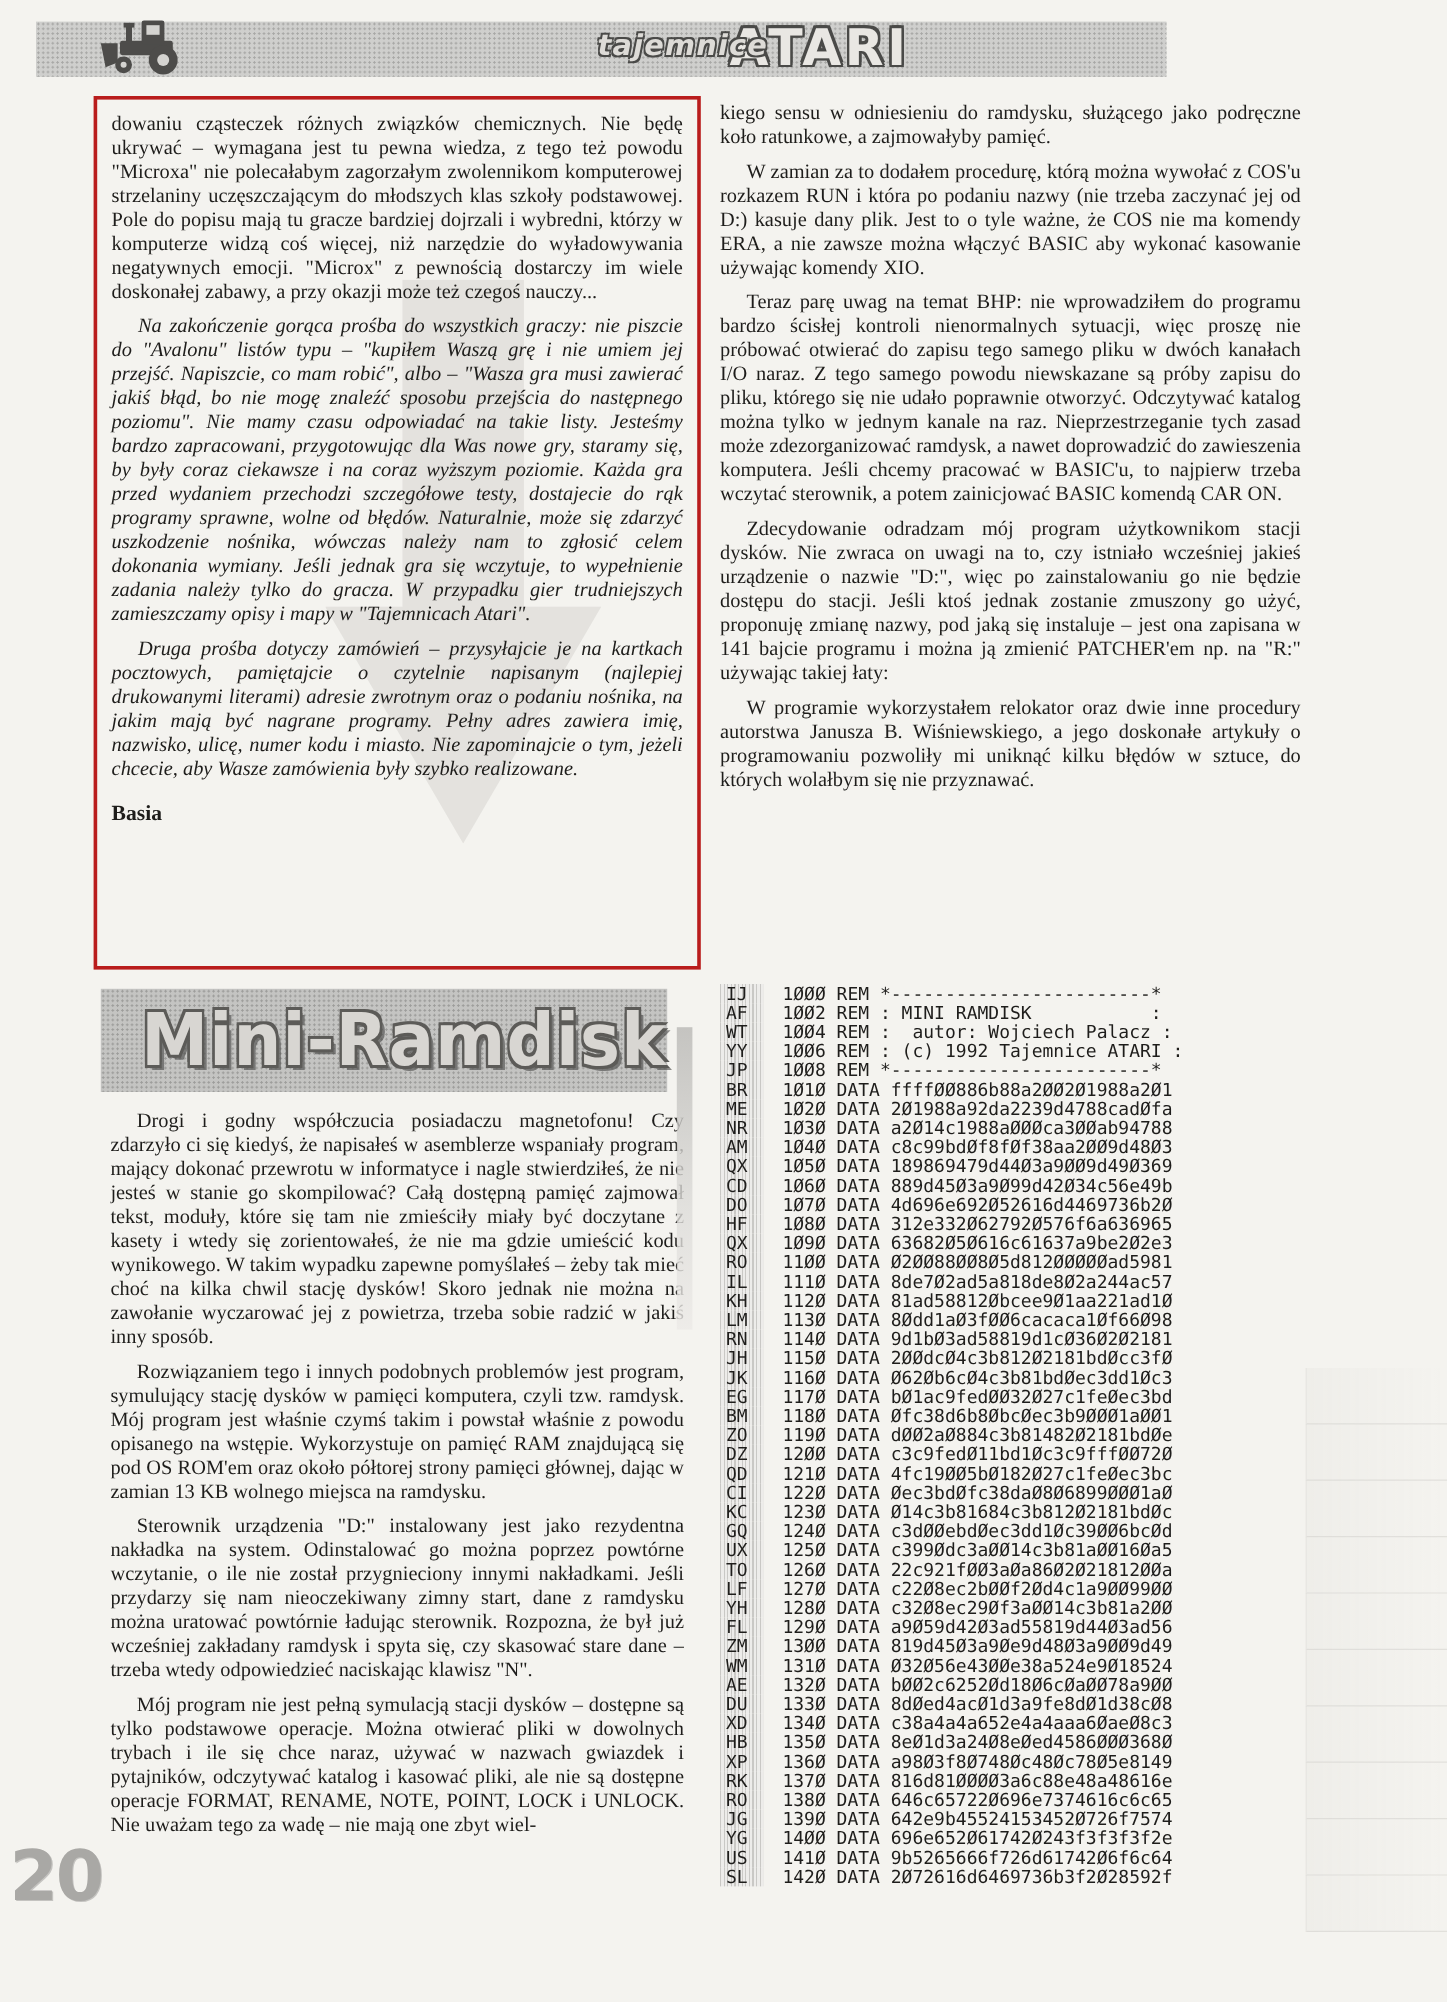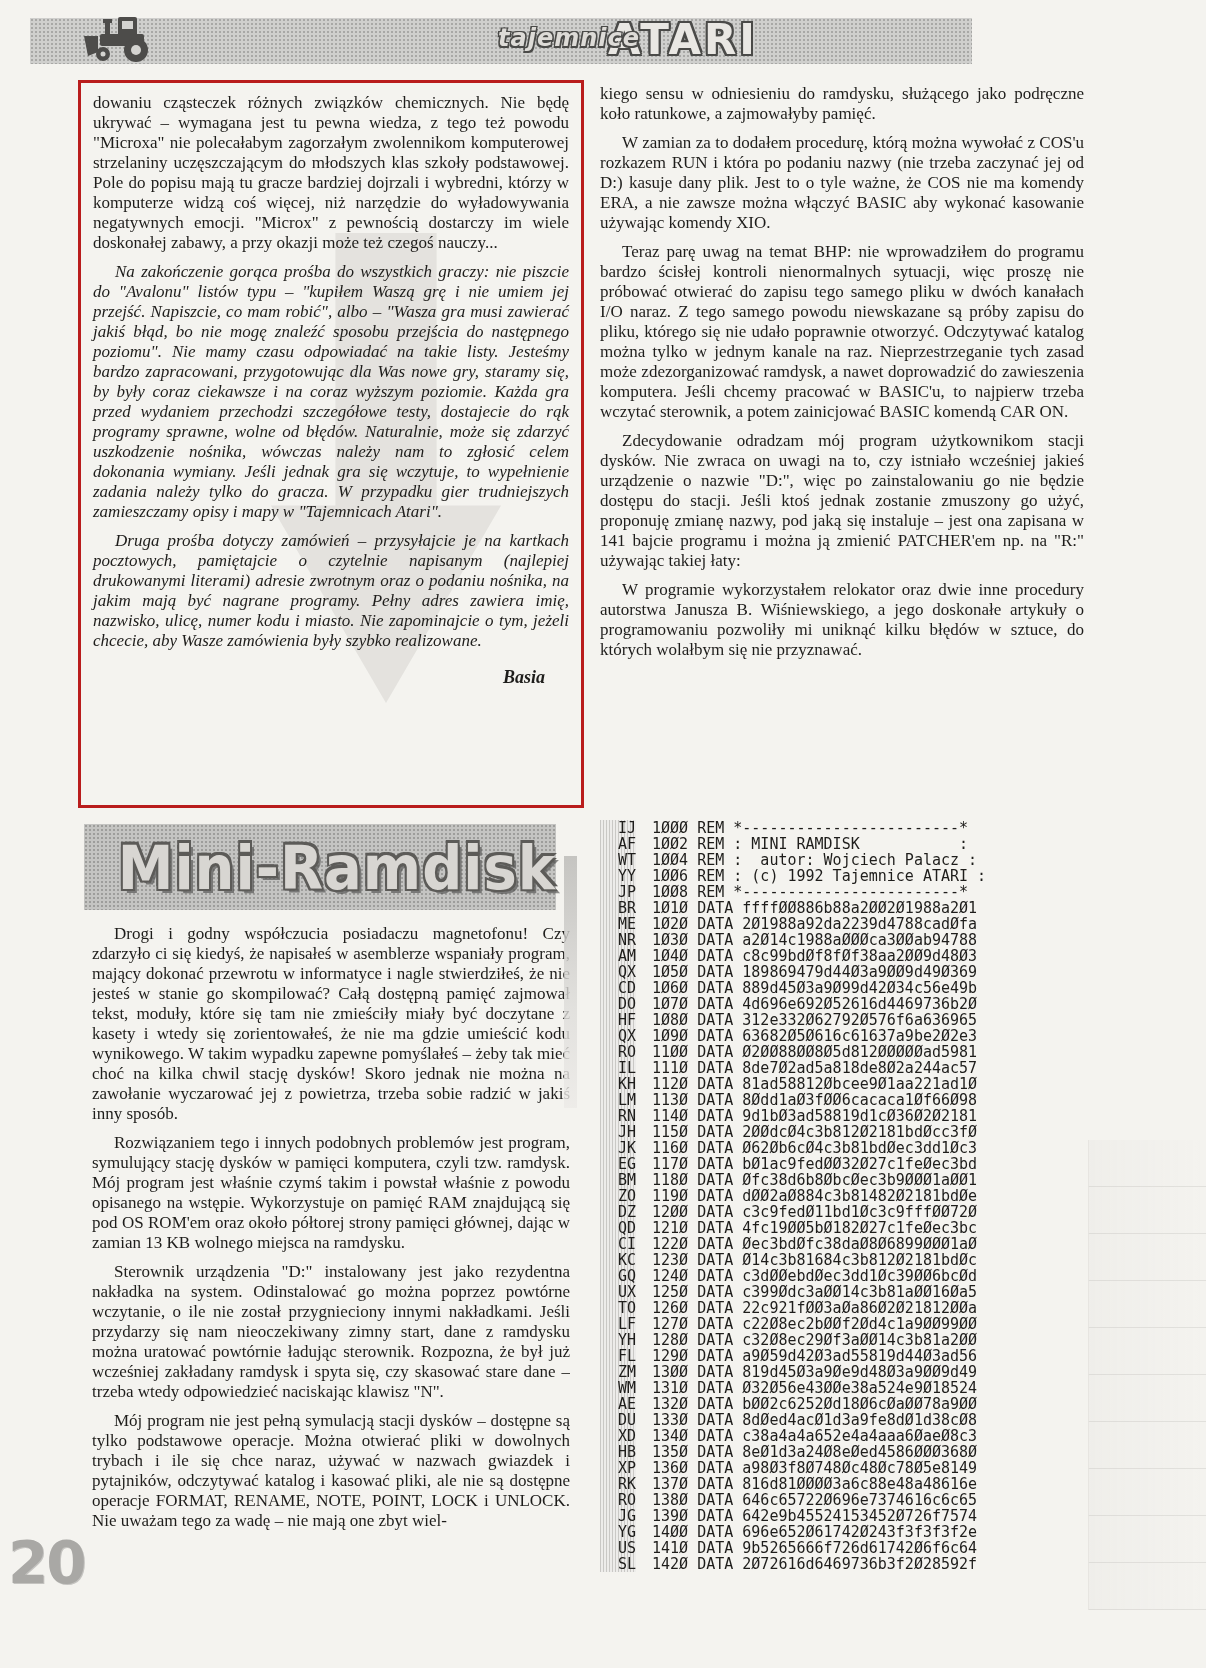--- a/index.html
+++ b/index.html
@@ -44,21 +44,21 @@
     background:#b9b7b3;opacity:.28;
     clip-path:polygon(28% 0,72% 0,72% 58%,100% 58%,50% 100%,0 58%,28% 58%);
   }
   p.body-text{
     margin:0 0 9px 0;font-size:17px;line-height:20px;text-align:justify;
     text-indent:22px;position:relative;
   }
   p.no-indent{text-indent:0;}
   p.italic{font-style:italic;}
   .signature{
-    margin:16px 24px 0 0;text-align:right;font-style:italic;font-size:18px;
+    margin:16px 24px 0 0;text-align:left;font-size:18px;
     font-weight:bold;position:relative;
   }
   
   .banner{
     position:absolute;left:84px;top:824px;width:472px;height:86px;
     background-color:#c4c4c2;
     background-image:radial-gradient(#9d9d9b 0.8px, transparent 0.9px);
     background-size:4px 4px;
     display:flex;align-items:center;justify-content:flex-end;
   }
@@ -77,21 +77,21 @@
     position:absolute;left:600px;top:84px;width:484px;height:724px;overflow:hidden;
   }
   .patch-code{
     font-family:"DejaVu Sans Mono","Liberation Mono",monospace;
     font-size:16px;letter-spacing:1px;margin:16px 0 14px 2px;white-space:pre;
   }
   
   .listing{
     position:absolute;left:600px;top:820px;width:500px;
     font-family:"DejaVu Sans Mono","Liberation Mono",monospace;
-    font-size:15px;line-height:16px;text-align:right;
+    font-size:15px;line-height:16px;
   }
   .lrow{display:flex;height:16px;}
   .chk{
     width:36px;flex:0 0 36px;margin-right:16px;padding-left:5px;box-sizing:border-box;
     background:repeating-linear-gradient(90deg,#c9c8c5 0 1px,#edecea 1px 3px);
     white-space:pre;
   }
   .lcode{white-space:pre;}
   
   .col-divider{

